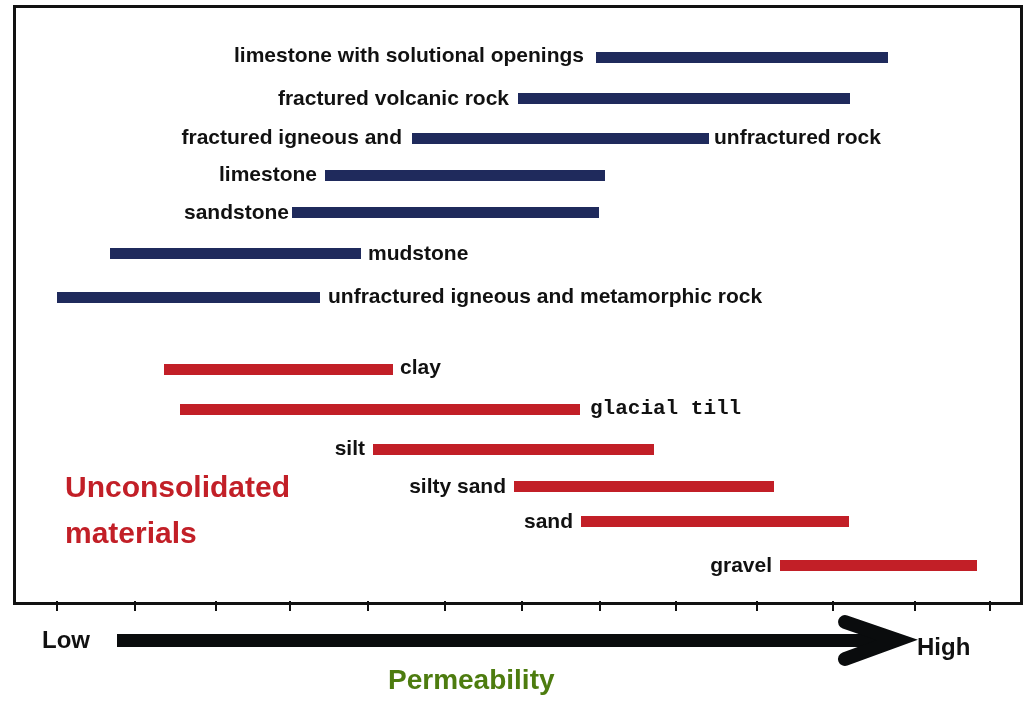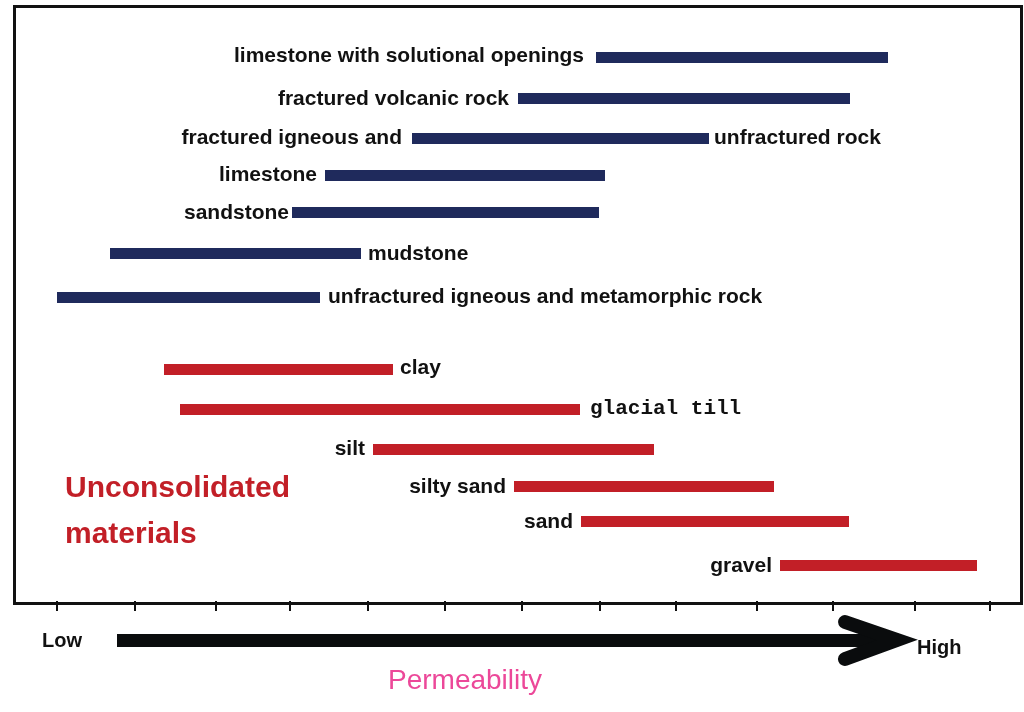--- a/index.html
+++ b/index.html
@@ -8,22 +8,22 @@
     #chart { position: absolute; left: 0; top: 0; width: 1024px; height: 612px; }
     .frame { position: absolute; left: 13px; top: 5px; width: 1004px; height: 594px;
              border: 3px solid #111; box-sizing: content-box; }
     .tick { position: absolute; top: 601px; width: 2px; height: 10px; background: #111; }
     .bar { position: absolute; height: 11px; }
     .bar.rock { background: #1f2a5c; }
     .bar.uncon { background: #c21f27; }
     .lbl { position: absolute; font-weight: bold; font-size: 21px; color: #111;
            white-space: nowrap; line-height: 24px; }
     .group-lbl { position: absolute; font-weight: bold; font-size: 30px; line-height: 36px; }
-    .axis-end { position: absolute; font-weight: bold; font-size: 20px; color: #111; line-height: 32px; }
-    .axis-title { position: absolute; font-weight: normal; font-size: 28px; color: #ec4899; line-height: 32px; }
+    .axis-end { position: absolute; font-weight: bold; font-size: 24px; color: #111; line-height: 32px; }
+    .axis-title { position: absolute; font-weight: bold; font-size: 28px; color: #4d7c0f; line-height: 32px; }
     svg { position: absolute; left: 0; top: 0; }
   </style>
 </head>
 <body>
 
 <div id="chart">
   <div class="frame"></div>
 
   <div class="tick" style="left:56px"></div>
   <div class="tick" style="left:134px"></div>

